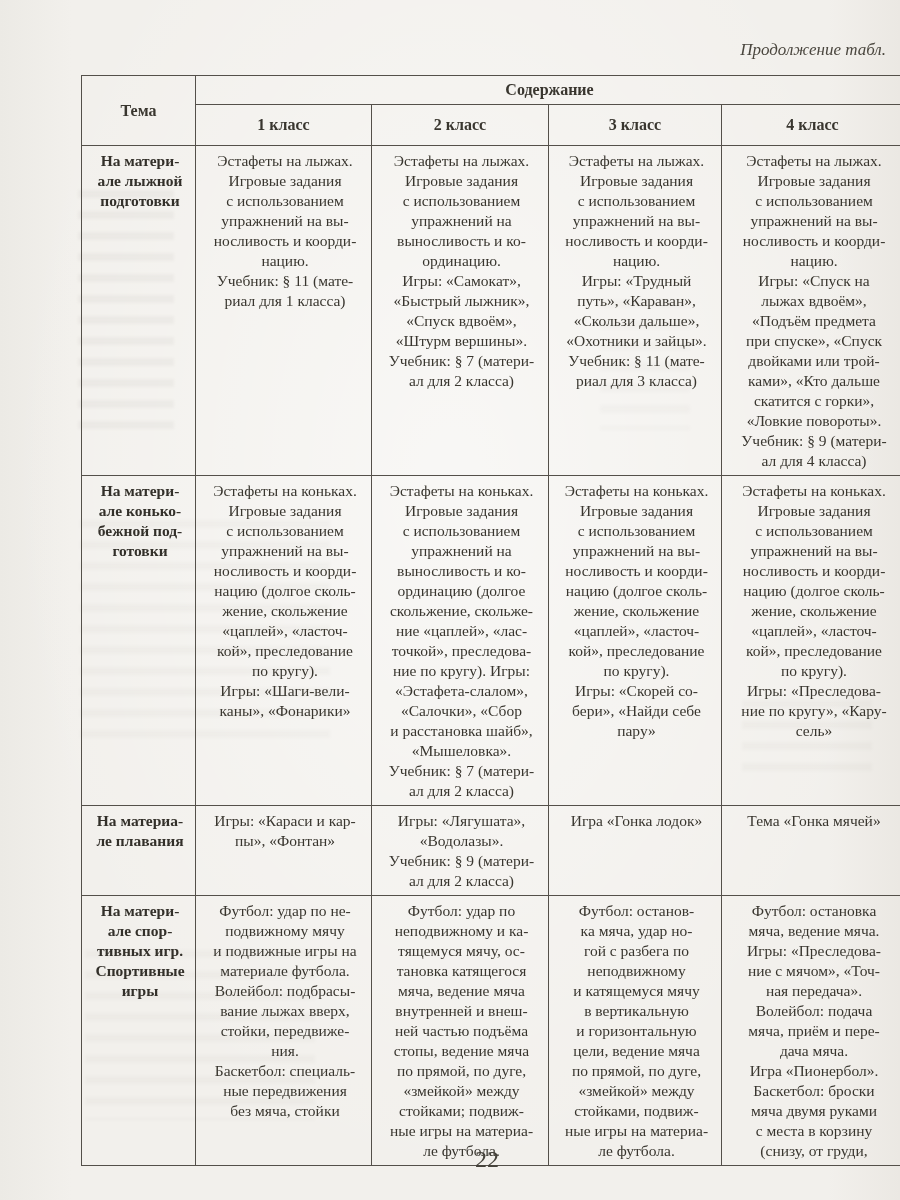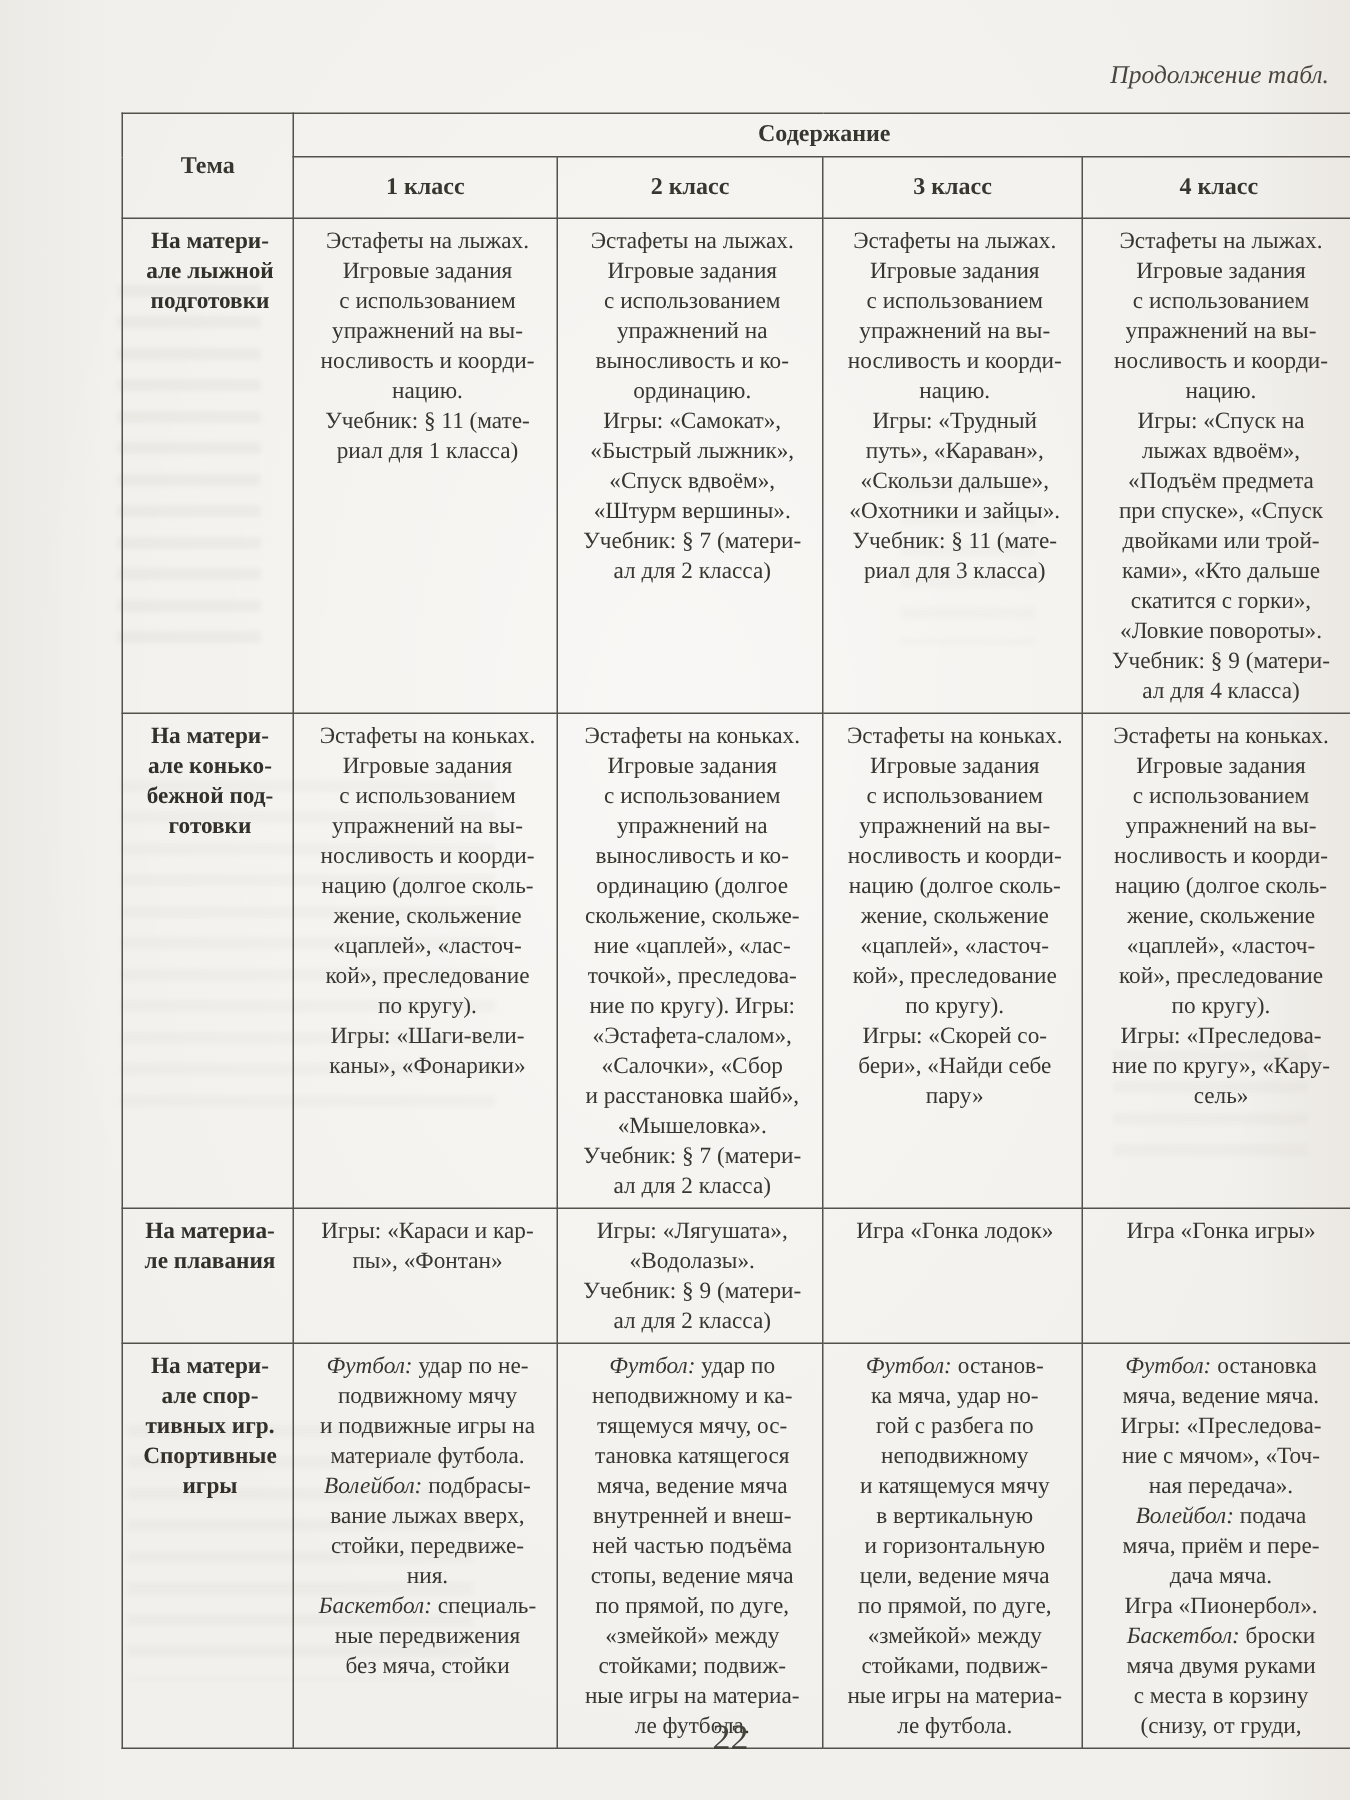--- a/index.html
+++ b/index.html
@@ -65,21 +65,21 @@
   tr.hr1{height:29px;}
   tr.hr2{height:41px;}
   tr.r0{height:328px;}
   tr.r1{height:328px;}
   tr.r2{height:84px;}
   tr.r3{height:260px;}
   tbody th.theme{
     font-weight:bold;
     color:#33302a;
   }
-  .it{font-style:italic;}
+  .it{}
   .page-number{
     position:absolute;
     left:76px;
     top:1146px;
     width:822px;
     text-align:center;
     font-size:24px;
     color:#45423b;
   }
 </style>
@@ -233,21 +233,21 @@
         <tr class="r2">
           <th class="theme">На материа-
 ле плавания</th>
           <td><span>Игры: «Караси и кар-
 пы», «Фонтан»</span></td>
           <td><span>Игры: «Лягушата»,
 «Водолазы».
 Учебник: § 9 (матери-
 ал для 2 класса)</span></td>
           <td><span>Игра «Гонка лодок»</span></td>
-          <td><span>Игра «Гонка игры»</span></td>
+          <td><span>Тема «Гонка мячей»</span></td>
         </tr>
         <tr class="r3">
           <th class="theme">На матери-
 але спор-
 тивных игр.
 Спортивные
 игры</th>
           <td><span class="it">Футбол:</span><span> удар по не-
 подвижному мячу
 и подвижные игры на

